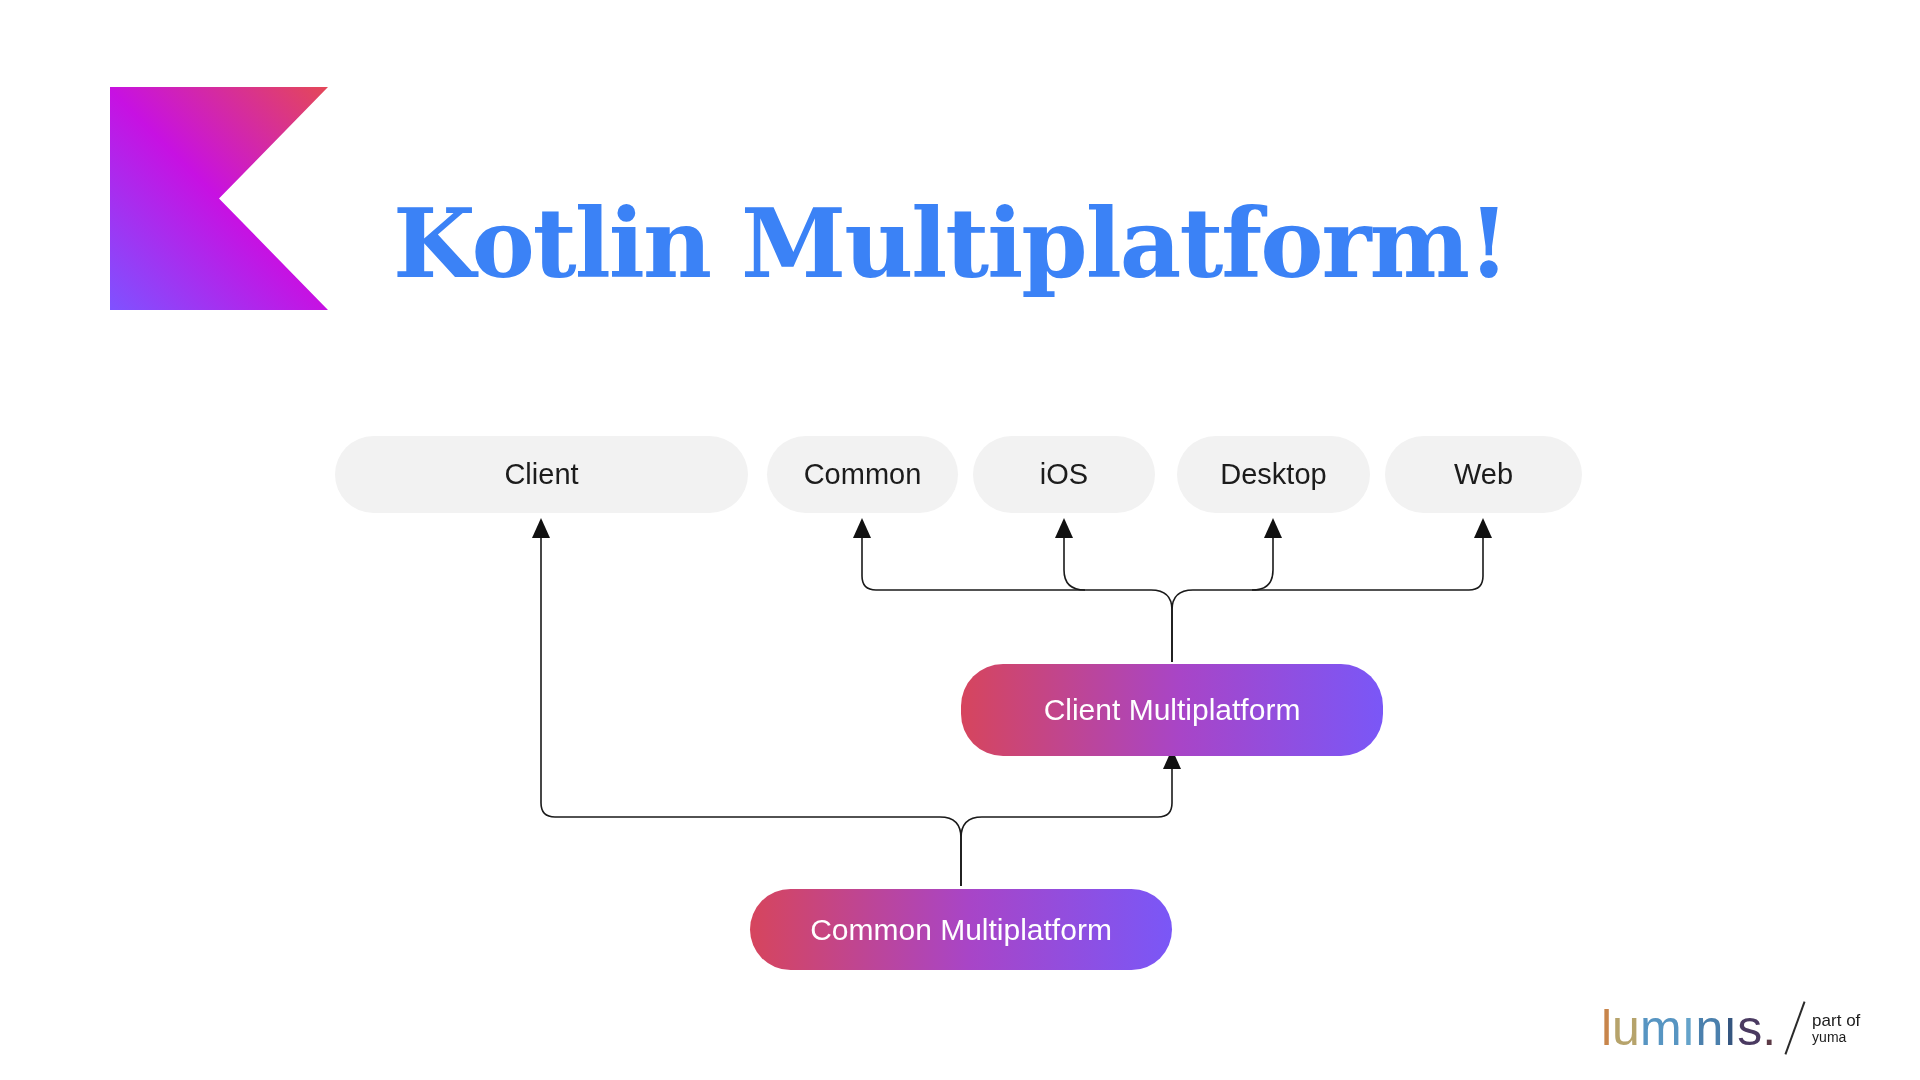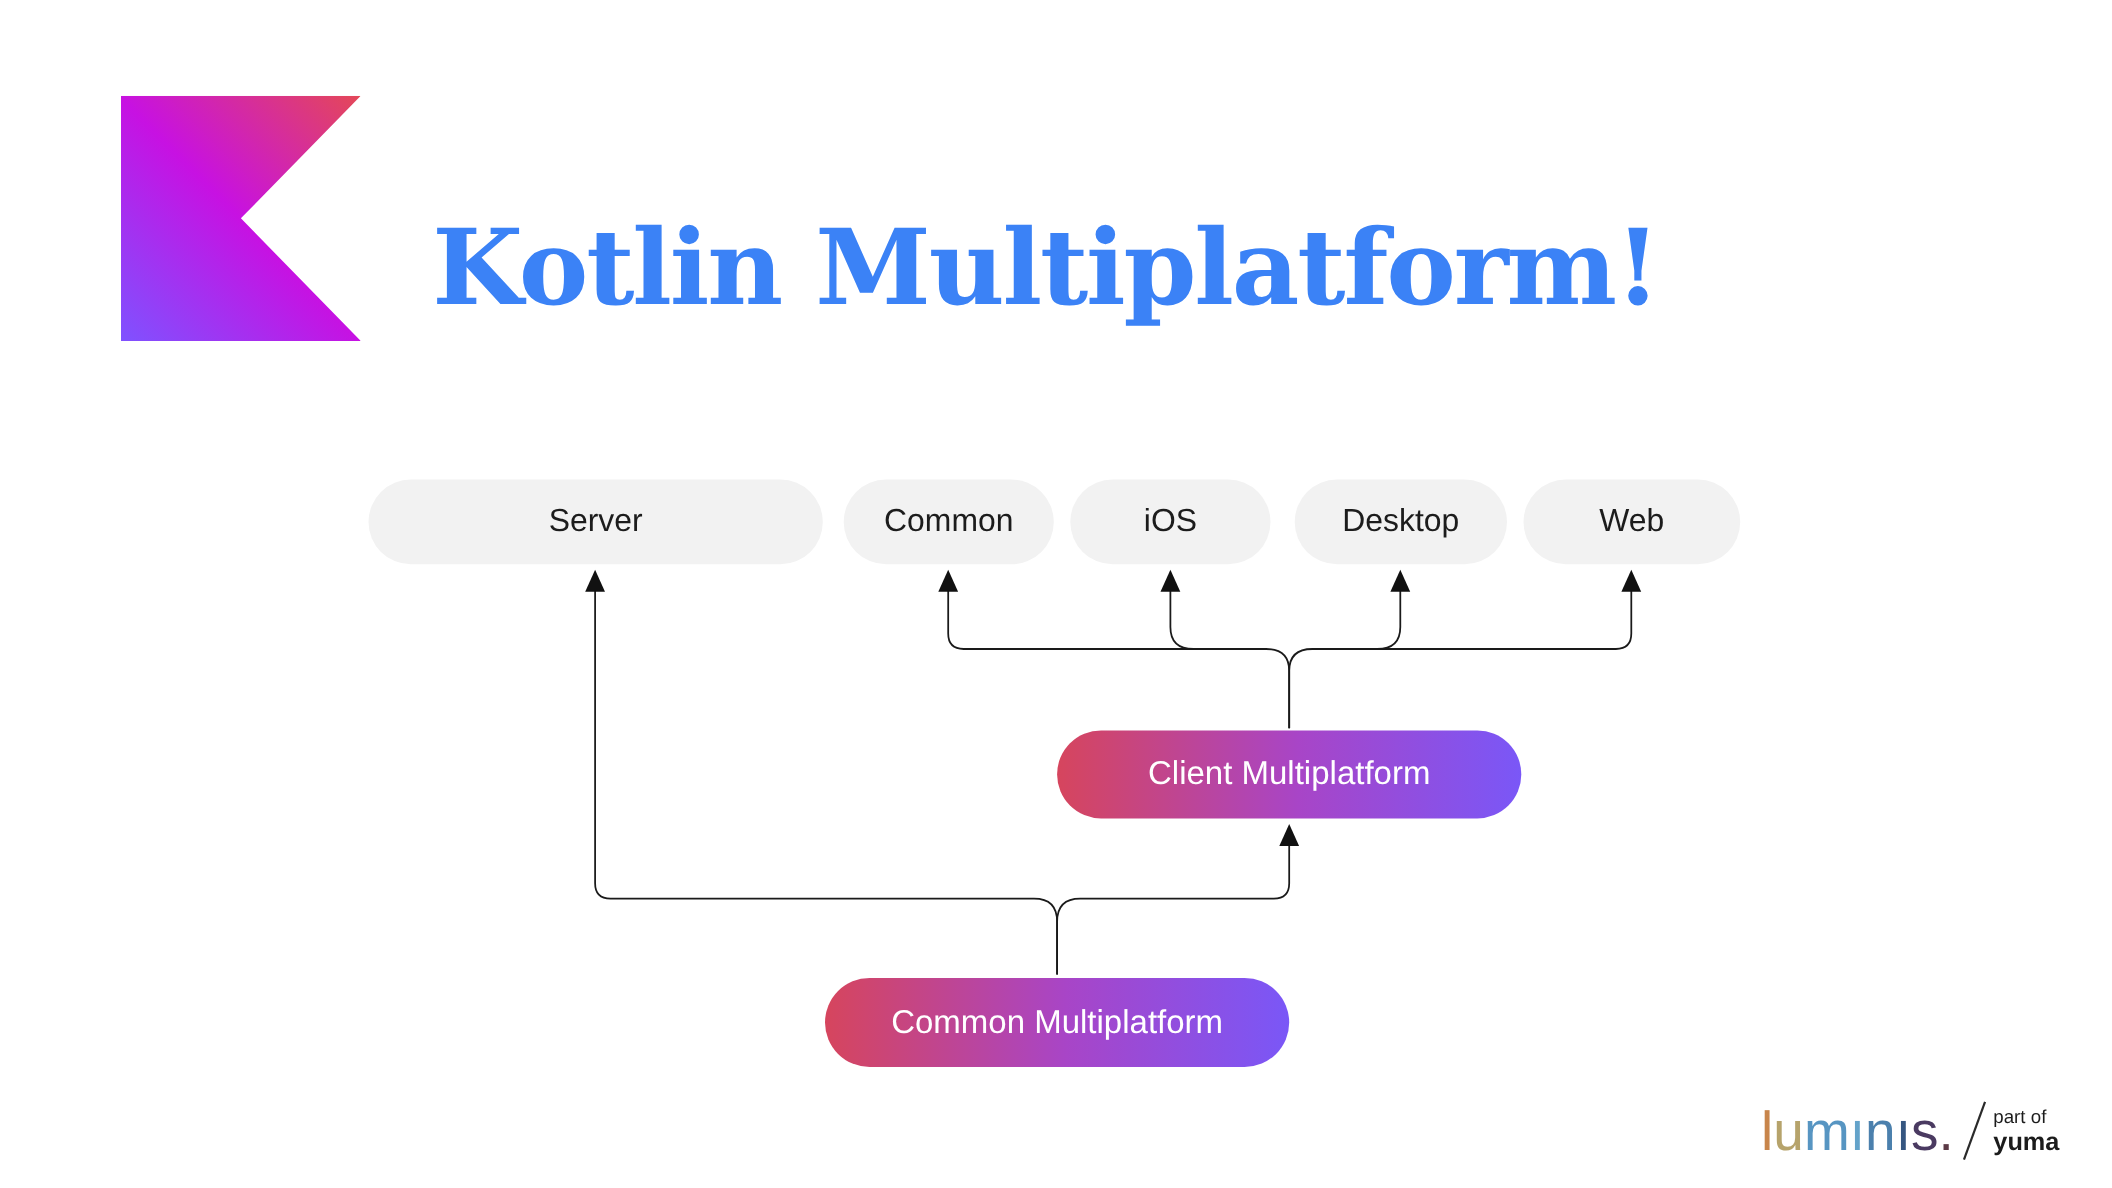--- a/index.html
+++ b/index.html
@@ -40,39 +40,39 @@
   .pill-desktop { left:1177px; width:193px; }
   .pill-web     { left:1385px; width:197px; }
 
   
   .gnode {
     position:absolute; width:422px; border-radius:42px;
     background:linear-gradient(to right, #d6455d 0%, #a845c7 52%, #7a57f7 100%);
     color:#ffffff; font-size:30px;
     display:flex; align-items:center; justify-content:center; white-space:nowrap;
   }
-  .gnode-client { left:961px; top:664px; height:80px; }
+  .gnode-client { left:961px; top:664px; height:92px; }
   .gnode-common { left:750px; top:889px; height:81px; }
 
   
   .footer {
     position:absolute; left:1601px; top:999px; height:58px;
     display:flex; align-items:center;
   }
   .wordmark {
     font-size:50px; font-weight:400; letter-spacing:0; line-height:1;
     white-space:nowrap;
   }
   .slash {
     width:2px; height:56px; background:#2a2a2a;
     transform:rotate(20deg); margin:0 16px 0 18px;
   }
   .partof { display:flex; flex-direction:column; justify-content:flex-start; color:#1c1c1c; }
   .partof-top { font-size:17px; line-height:1.05; }
-  .partof-bottom { font-size:23px; font-weight:700; line-height:1.05; }
+  .partof-bottom { font-size:14px; font-weight:400; line-height:1.05; }
 </style>
 </head>
 <body>
 
 <div class="slide">
 
   <div class="kotlin-logo"></div>
 
   <h1 class="title">Kotlin Multiplatform!</h1>
 
@@ -92,21 +92,21 @@
 
     <polygon points="541,518 532,538 550,538"></polygon>
     <polygon points="862,518 853,538 871,538"></polygon>
     <polygon points="1064,518 1055,538 1073,538"></polygon>
     <polygon points="1273,518 1264,538 1282,538"></polygon>
     <polygon points="1483,518 1474,538 1492,538"></polygon>
     <polygon points="1172,749 1163,769 1181,769"></polygon>
   </svg>
 
   <div class="pill pill-server">
-    <span>Server</span>
+    <span>Client</span>
   </div>
   <div class="pill pill-android">
     <span>Common</span>
   </div>
   <div class="pill pill-ios">
     <span>iOS</span>
   </div>
   <div class="pill pill-desktop">
     <span>Desktop</span>
   </div>

